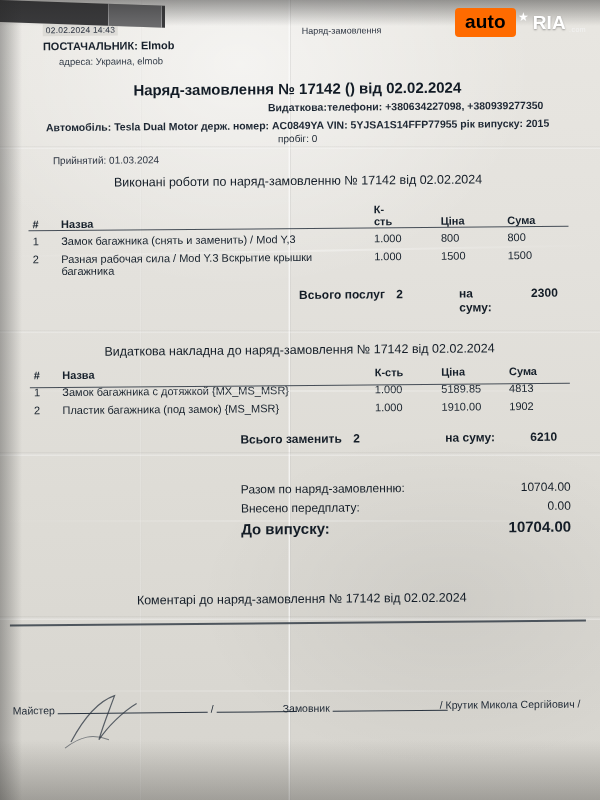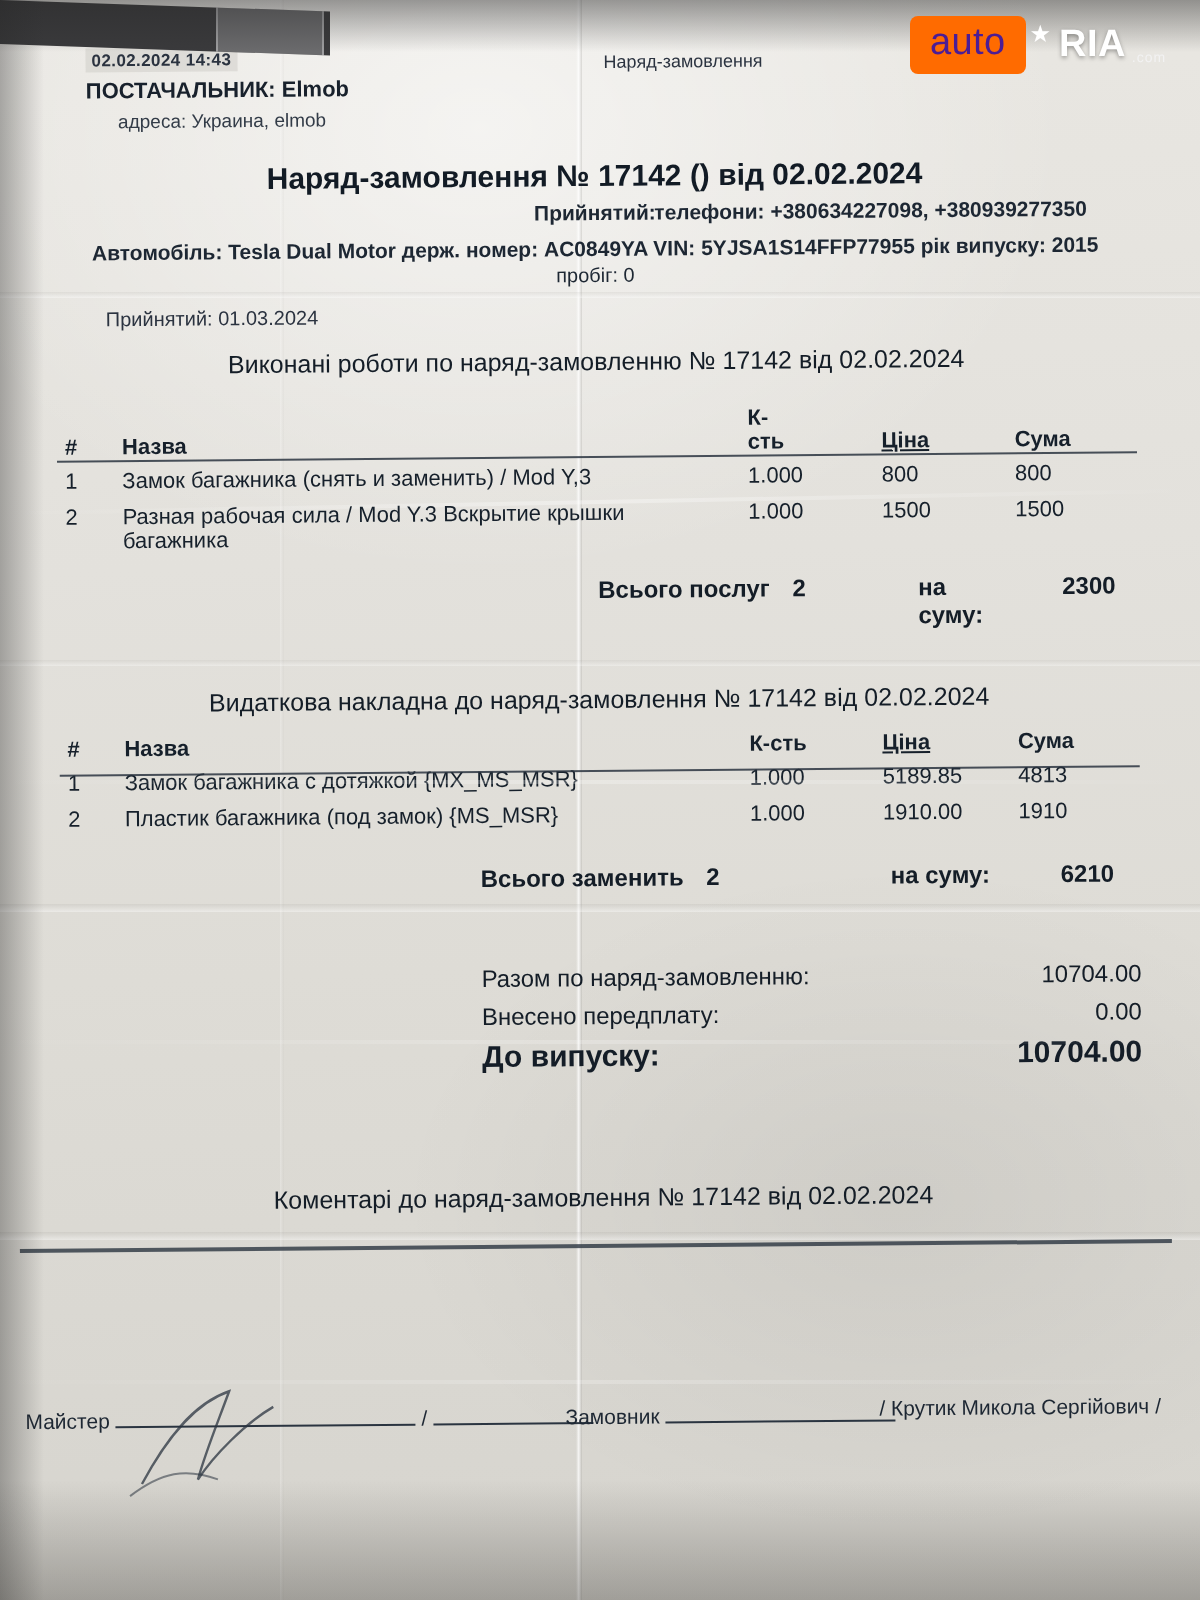--- a/index.html
+++ b/index.html
@@ -71,21 +71,20 @@
     width: 600px; height: 800px;
     transform: rotate(-0.5deg);
   }
 
   
   .stamp-date {
     position:absolute; left:46px; top:22px;
     font-size: 8.5px; color:#2b3340; letter-spacing:.2px;
     background: rgba(210,208,203,.6);
     padding: 1px 3px;
-    font-weight: bold;
   }
   .supplier {
     position:absolute; left:46px; top:38px;
     font-size: 11px; font-weight: bold; color:#18212c;
   }
   .supplier-addr {
     position:absolute; left:62px; top:54px;
     font-size: 9.5px; color:#333c48;
   }
   .hdr-right {
@@ -93,23 +92,23 @@
     font-size: 9px; color:#2b3340;
   }
 
   
   .logo {
     position:absolute; left:455px; top:8px;
     display:flex; align-items:center;
   }
   .logo .pill {
     background:#ff6b00;
-    color:#4c1d95;
+    color:#000000;
     font-size: 19px;
-    font-weight: normal;
+    font-weight: bold;
     padding: 3px 10px 4px 10px;
     border-radius: 4px;
     letter-spacing: .2px;
   }
   .logo .ria {
     color:#fff;
     font-size: 19px;
     font-weight: bold;
     margin-left: 6px;
     letter-spacing: .2px;
@@ -184,21 +183,21 @@
     background: #2a3440;
     opacity:.85;
   }
 
   .t1 { left:30px; top:202px; width:540px; }
   .t2 { left:30px; top:365px; width:540px; }
 
   .c-num   { width: 22px; }
   .c-name  { width: 330px; }
   .c-qty   { width: 62px; }
-  .c-price { width: 62px; text-decoration: underline; }
+  .c-price { width: 62px; }
   .c-sum   { width: 60px; }
 
   .summary {
     position:absolute; left:240px; top:482px;
     width: 330px;
     font-size: 12px;
     color:#141d27;
   }
   .summary .line {
     display:flex; justify-content:space-between; align-items:baseline;
@@ -254,21 +253,21 @@
   <div class="content">
 
     <div class="stamp-date">02.02.2024 14:43</div>
     <div class="supplier">ПОСТАЧАЛЬНИК: Elmob</div>
     <div class="supplier-addr">адреса: Украина, elmob</div>
     <div class="hdr-right">Наряд-замовлення</div>
 
     <div class="title">Наряд-замовлення № 17142 () від 02.02.2024</div>
 
     <div class="row-center customer" style="text-align:center;">
-      <span>Прийнятий:</span>
+      <span>Видаткова:</span>
     </div>
     <div class="row-center phones" style="text-align:right; width:546px;">
       <span>телефони: +380634227098, +380939277350</span>
     </div>
     <div class="row-center auto">Автомобіль: Tesla Dual Motor держ. номер: AC0849YA VIN: 5YJSA1S14FFP77955 рік випуску: 2015</div>
     <div class="row-center mileage">пробіг: 0</div>
 
     <div class="accepted">Прийнятий: 01.03.2024</div>
 
     <div class="section-title sec1">Виконані роботи по наряд-замовленню № 17142 від 02.02.2024</div>
@@ -329,21 +328,21 @@
           <td>Замок багажника с дотяжкой {MX_MS_MSR}</td>
           <td>1.000</td>
           <td>5189.85</td>
           <td>4813</td>
         </tr>
         <tr>
           <td>2</td>
           <td>Пластик багажника (под замок) {MS_MSR}</td>
           <td>1.000</td>
           <td>1910.00</td>
-          <td>1910</td>
+          <td>1902</td>
         </tr>
       </tbody>
     </table>
 
     <div class="hr" style="left:30px; top:385px; width:540px;"></div>
 
     <div style="position:absolute; left:240px; top:432px; width:335px; font-size:12px; font-weight:bold; color:#141d27;">
       <span>Всього заменить</span>
       <span style="margin-left:8px;">2</span>
       <span style="position:absolute; left:205px; top:0;">на суму:</span>

